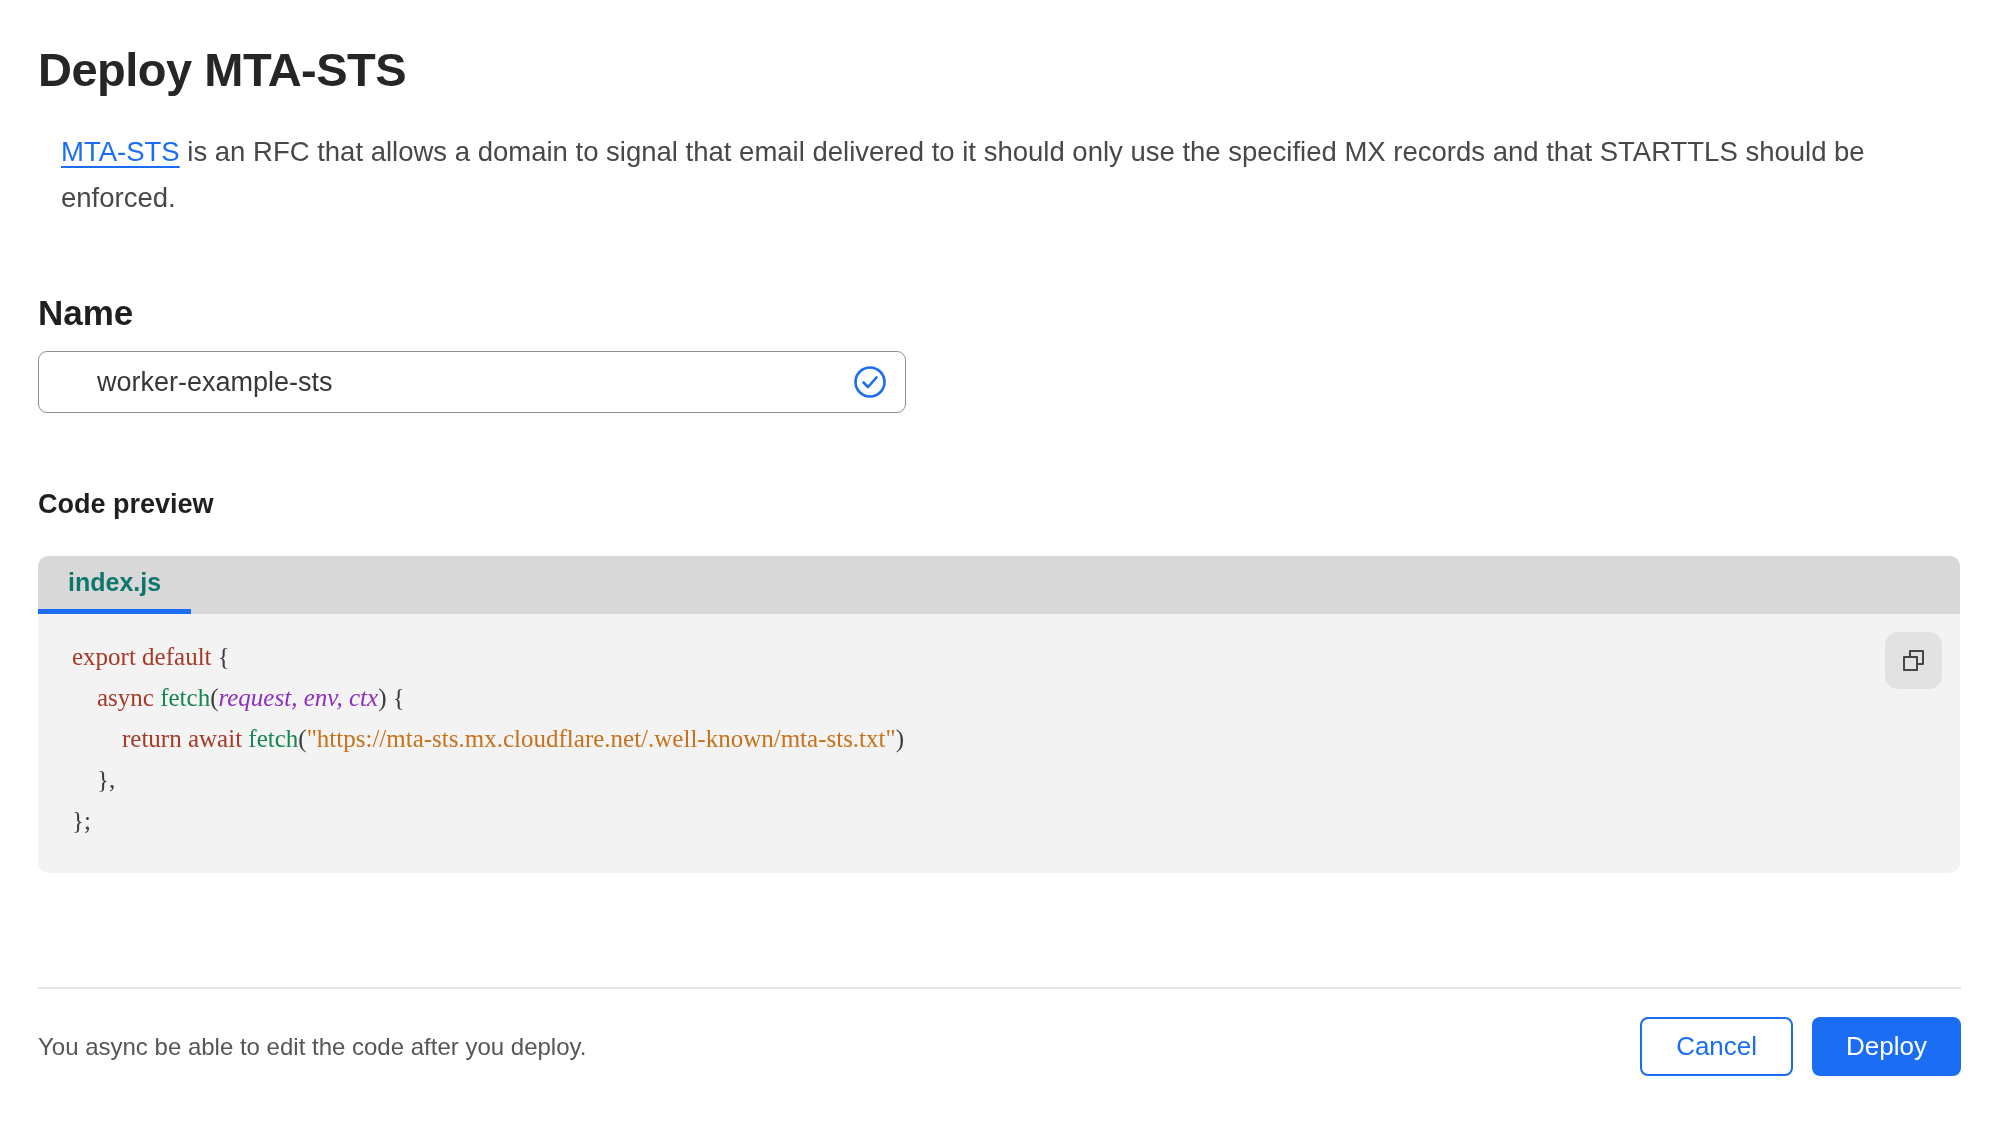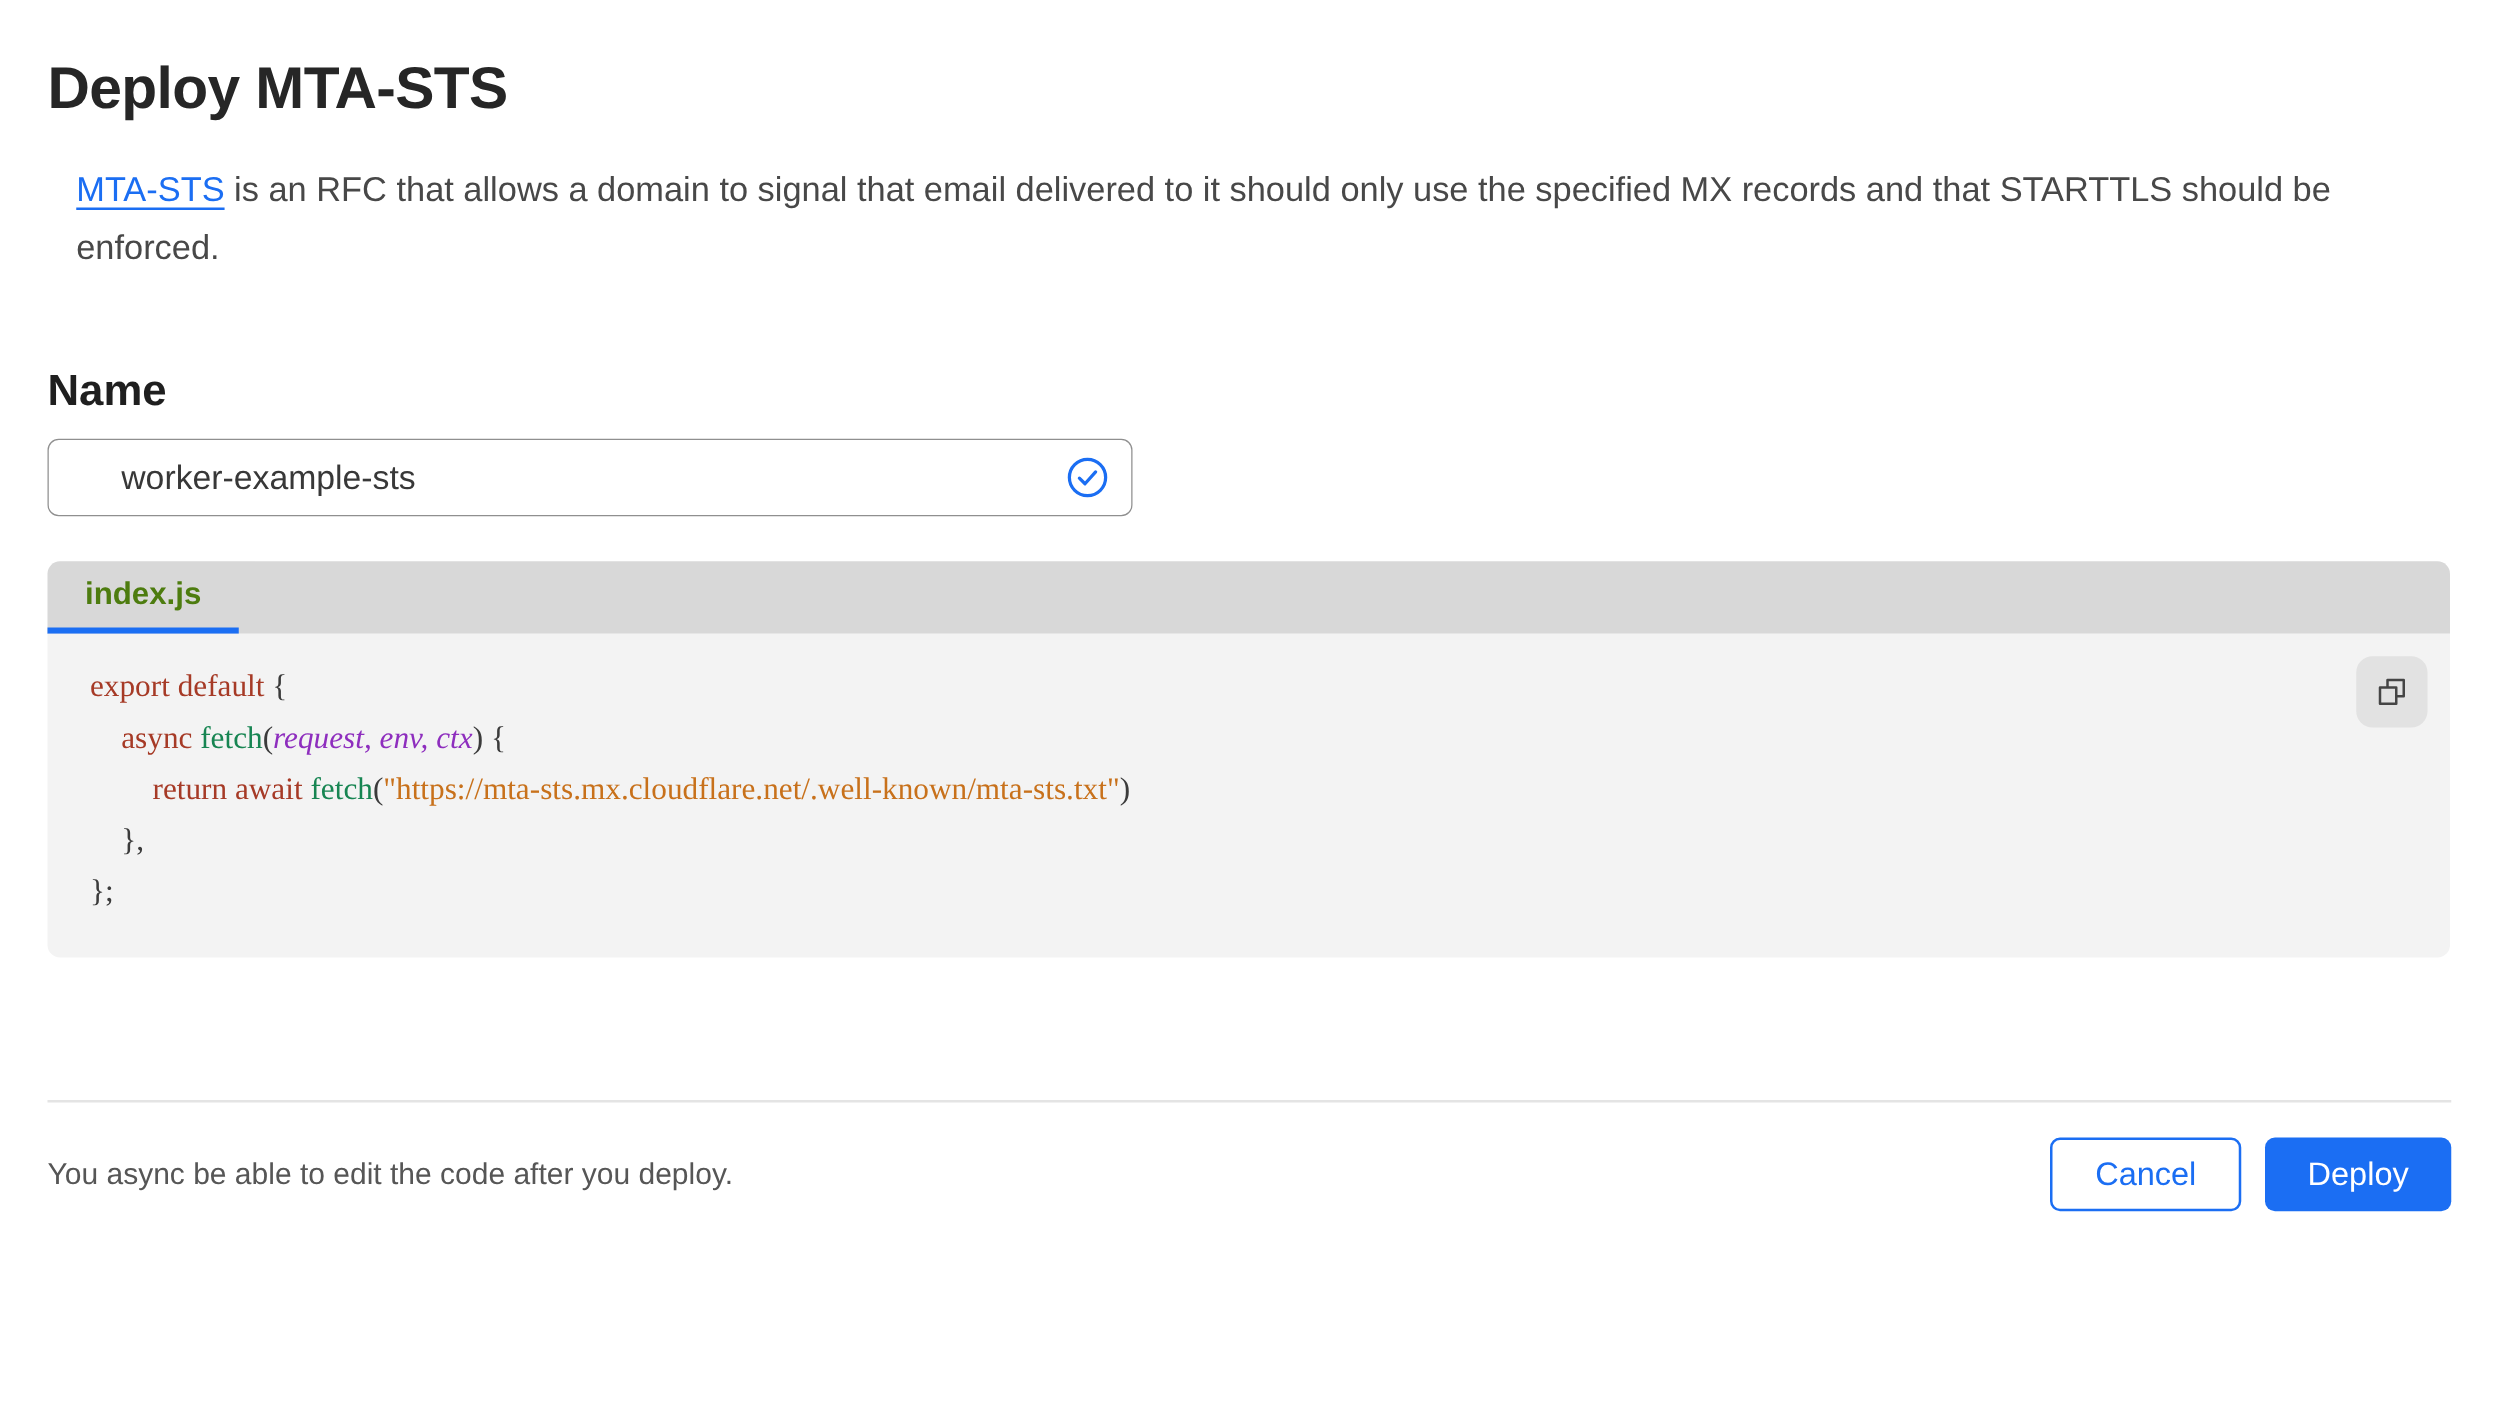--- a/index.html
+++ b/index.html
@@ -67,21 +67,21 @@
 
   .code-card{margin-top:36px;width:1922px;}
   .tabbar{
     height:58px;background:var(--tabbar-bg);
     border-radius:10px 10px 0 0;
     display:flex;align-items:stretch;
   }
   .tab{
     display:flex;align-items:center;
     padding:0 30px;
-    font-size:25px;font-weight:700;color:#4d7c0f;
+    font-size:25px;font-weight:700;color:#0f766e;
     border-bottom:5px solid var(--accent-blue);
     cursor:pointer;
   }
   .code-area{
     position:relative;
     background:var(--code-bg);
     border-radius:0 0 10px 10px;
     padding:22px 34px 32px 34px;
     min-height:258px;
   }
@@ -142,20 +142,21 @@
   <div class="field-label">Name</div>
 
   <div class="input-wrap">
     <input type="text" value="worker-example-sts" style="">
     <svg class="valid-icon" viewBox="0 0 34 34" fill="none">
       <circle cx="17" cy="17" r="14.5" stroke="#1b6ef3" stroke-width="2.6"></circle>
       <path d="M10.5 17.5 L15 22 L23.5 12.5" stroke="#1b6ef3" stroke-width="2.6" stroke-linecap="round" stroke-linejoin="round"></path>
     </svg>
   </div>
 
+  <div class="section-label">Code preview</div>
 
   <div class="code-card">
     <div class="tabbar">
       <div class="tab">
         <span>index.js</span>
       </div>
     </div>
     <div class="code-area">
       <div class="code-pre"><div><span class="tok-keyword">export default</span><span class="tok-plain"> {</span></div><div><span class="tok-plain">    </span><span class="tok-keyword">async</span><span class="tok-plain"> </span><span class="tok-function">fetch</span><span class="tok-plain">(</span><span class="tok-params">request, env, ctx</span><span class="tok-plain">) {</span></div><div><span class="tok-plain">        </span><span class="tok-keyword">return await</span><span class="tok-plain"> </span><span class="tok-function">fetch</span><span class="tok-plain">(</span><span class="tok-string">"https://mta-sts.mx.cloudflare.net/.well-known/mta-sts.txt"</span><span class="tok-plain">)</span></div><div><span class="tok-plain">    },</span></div><div><span class="tok-plain">};</span></div></div>
       <button class="copy-button">

